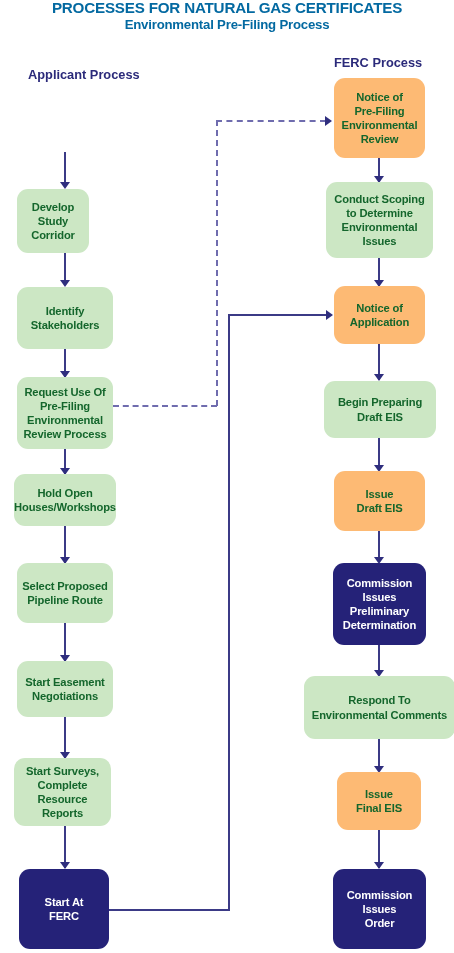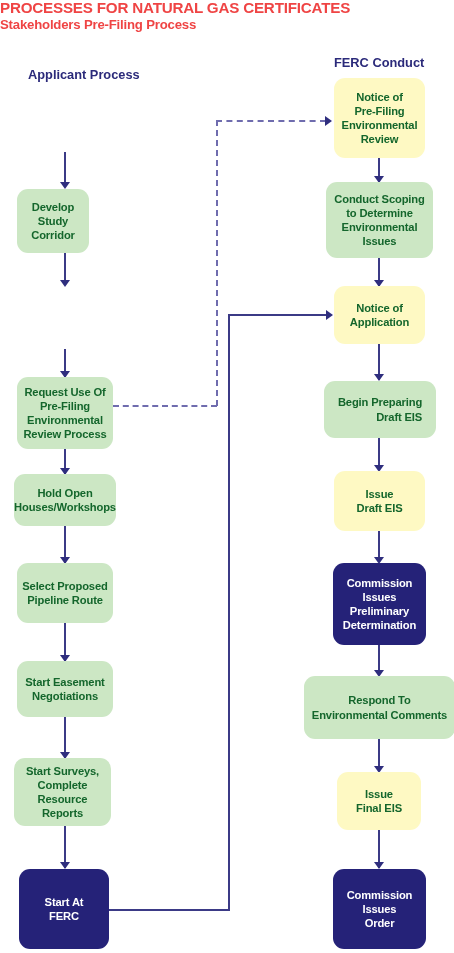--- a/index.html
+++ b/index.html
@@ -6,22 +6,22 @@
   body {
     width:454px; height:953px;
     background:#ffffff;
     font-family:"Liberation Sans", sans-serif;
     overflow:hidden;
   }
   #chart { position:relative; width:454px; height:953px; }
 
   .title-main, .title-sub {
     position:absolute; left:0; width:454px;
-    text-align:left;
-    color:#ef4444;
+    text-align:center;
+    color:#0369a1;
     font-weight:bold;
     letter-spacing:-0.2px;
   }
   .title-main { top:-1px; font-size:15.2px; }
   .title-sub  { top:17px; font-size:13.2px; }
 
   .col-header {
     position:absolute;
     color:#2b2a7a;
     font-weight:bold;
@@ -41,21 +41,21 @@
     text-align:center;
     font-weight:bold;
     font-size:11.2px;
     line-height:1.26;
     padding:2px 4px;
     white-space:pre-line;
     letter-spacing:-0.15px;
   }
   .node.lavender { background:#c5c2e3; color:#23216e; }
   .node.green-l  { background:#cce7c4; color:#14662c; }
-  .node.green-d  { background:#fef9c3; color:#14662c; }
+  .node.green-d  { background:#fdba74; color:#14662c; }
   .node.navy     { background:#252278; color:#ffffff; }
 
   
   .vline, .hline {
     position:absolute;
     background:#3b3a86;
   }
   .vline { width:2px; }
   .hline { height:2px; }
 
@@ -81,33 +81,35 @@
     position:absolute; width:0;
     border-left:2px dashed #6f6cae;
   }
 </style>
 </head>
 <body>
 
 <div id="chart">
 
   <div class="title-main">PROCESSES FOR NATURAL GAS CERTIFICATES</div>
-  <div class="title-sub">Stakeholders Pre-Filing Process</div>
+  <div class="title-sub">Environmental Pre-Filing Process</div>
 
   <div class="col-header left">Applicant Process</div>
-  <div class="col-header right">FERC Conduct</div>
+  <div class="col-header right">FERC Process</div>
 
   <div class="vline" style="left:64px; top:152px; height:35px;"></div>
   <div class="arrow-down" style="left:60px; top:182px;"></div>
 
   <div class="node green-l" style="left:17px; top:189px; width:72px; height:64px;">Develop Study
 Corridor</div>
   <div class="vline" style="left:64px; top:253px; height:32px;"></div>
   <div class="arrow-down" style="left:60px; top:280px;"></div>
 
+  <div class="node green-l" style="left:17px; top:287px; width:96px; height:62px;">Identify
+Stakeholders</div>
   <div class="vline" style="left:64px; top:349px; height:28px;"></div>
   <div class="arrow-down" style="left:60px; top:371px;"></div>
 
   <div class="node green-l" style="left:17px; top:377px; width:96px; height:72px;">Request Use Of
 Pre-Filing
 Environmental
 Review Process</div>
   <div class="vline" style="left:64px; top:449px; height:25px;"></div>
   <div class="arrow-down" style="left:60px; top:468px;"></div>
 
@@ -147,21 +149,21 @@
 Environmental
 Issues</div>
   <div class="vline" style="left:378px; top:258px; height:28px;"></div>
   <div class="arrow-down" style="left:374px; top:280px;"></div>
 
   <div class="node green-d" style="left:334px; top:286px; width:91px; height:58px;">Notice of
 Application</div>
   <div class="vline" style="left:378px; top:344px; height:36px;"></div>
   <div class="arrow-down" style="left:374px; top:374px;"></div>
 
-  <div class="node green-l" style="left:324px; top:381px; width:112px; height:57px;text-align:right;">Begin Preparing
+  <div class="node green-l" style="left:324px; top:381px; width:112px; height:57px;">Begin Preparing
 Draft EIS</div>
   <div class="vline" style="left:378px; top:438px; height:32px;"></div>
   <div class="arrow-down" style="left:374px; top:465px;"></div>
 
   <div class="node green-d" style="left:334px; top:471px; width:91px; height:60px;">Issue
 Draft EIS</div>
   <div class="vline" style="left:378px; top:531px; height:31px;"></div>
   <div class="arrow-down" style="left:374px; top:557px;"></div>
 
   <div class="node navy" style="left:333px; top:563px; width:93px; height:82px;">Commission

